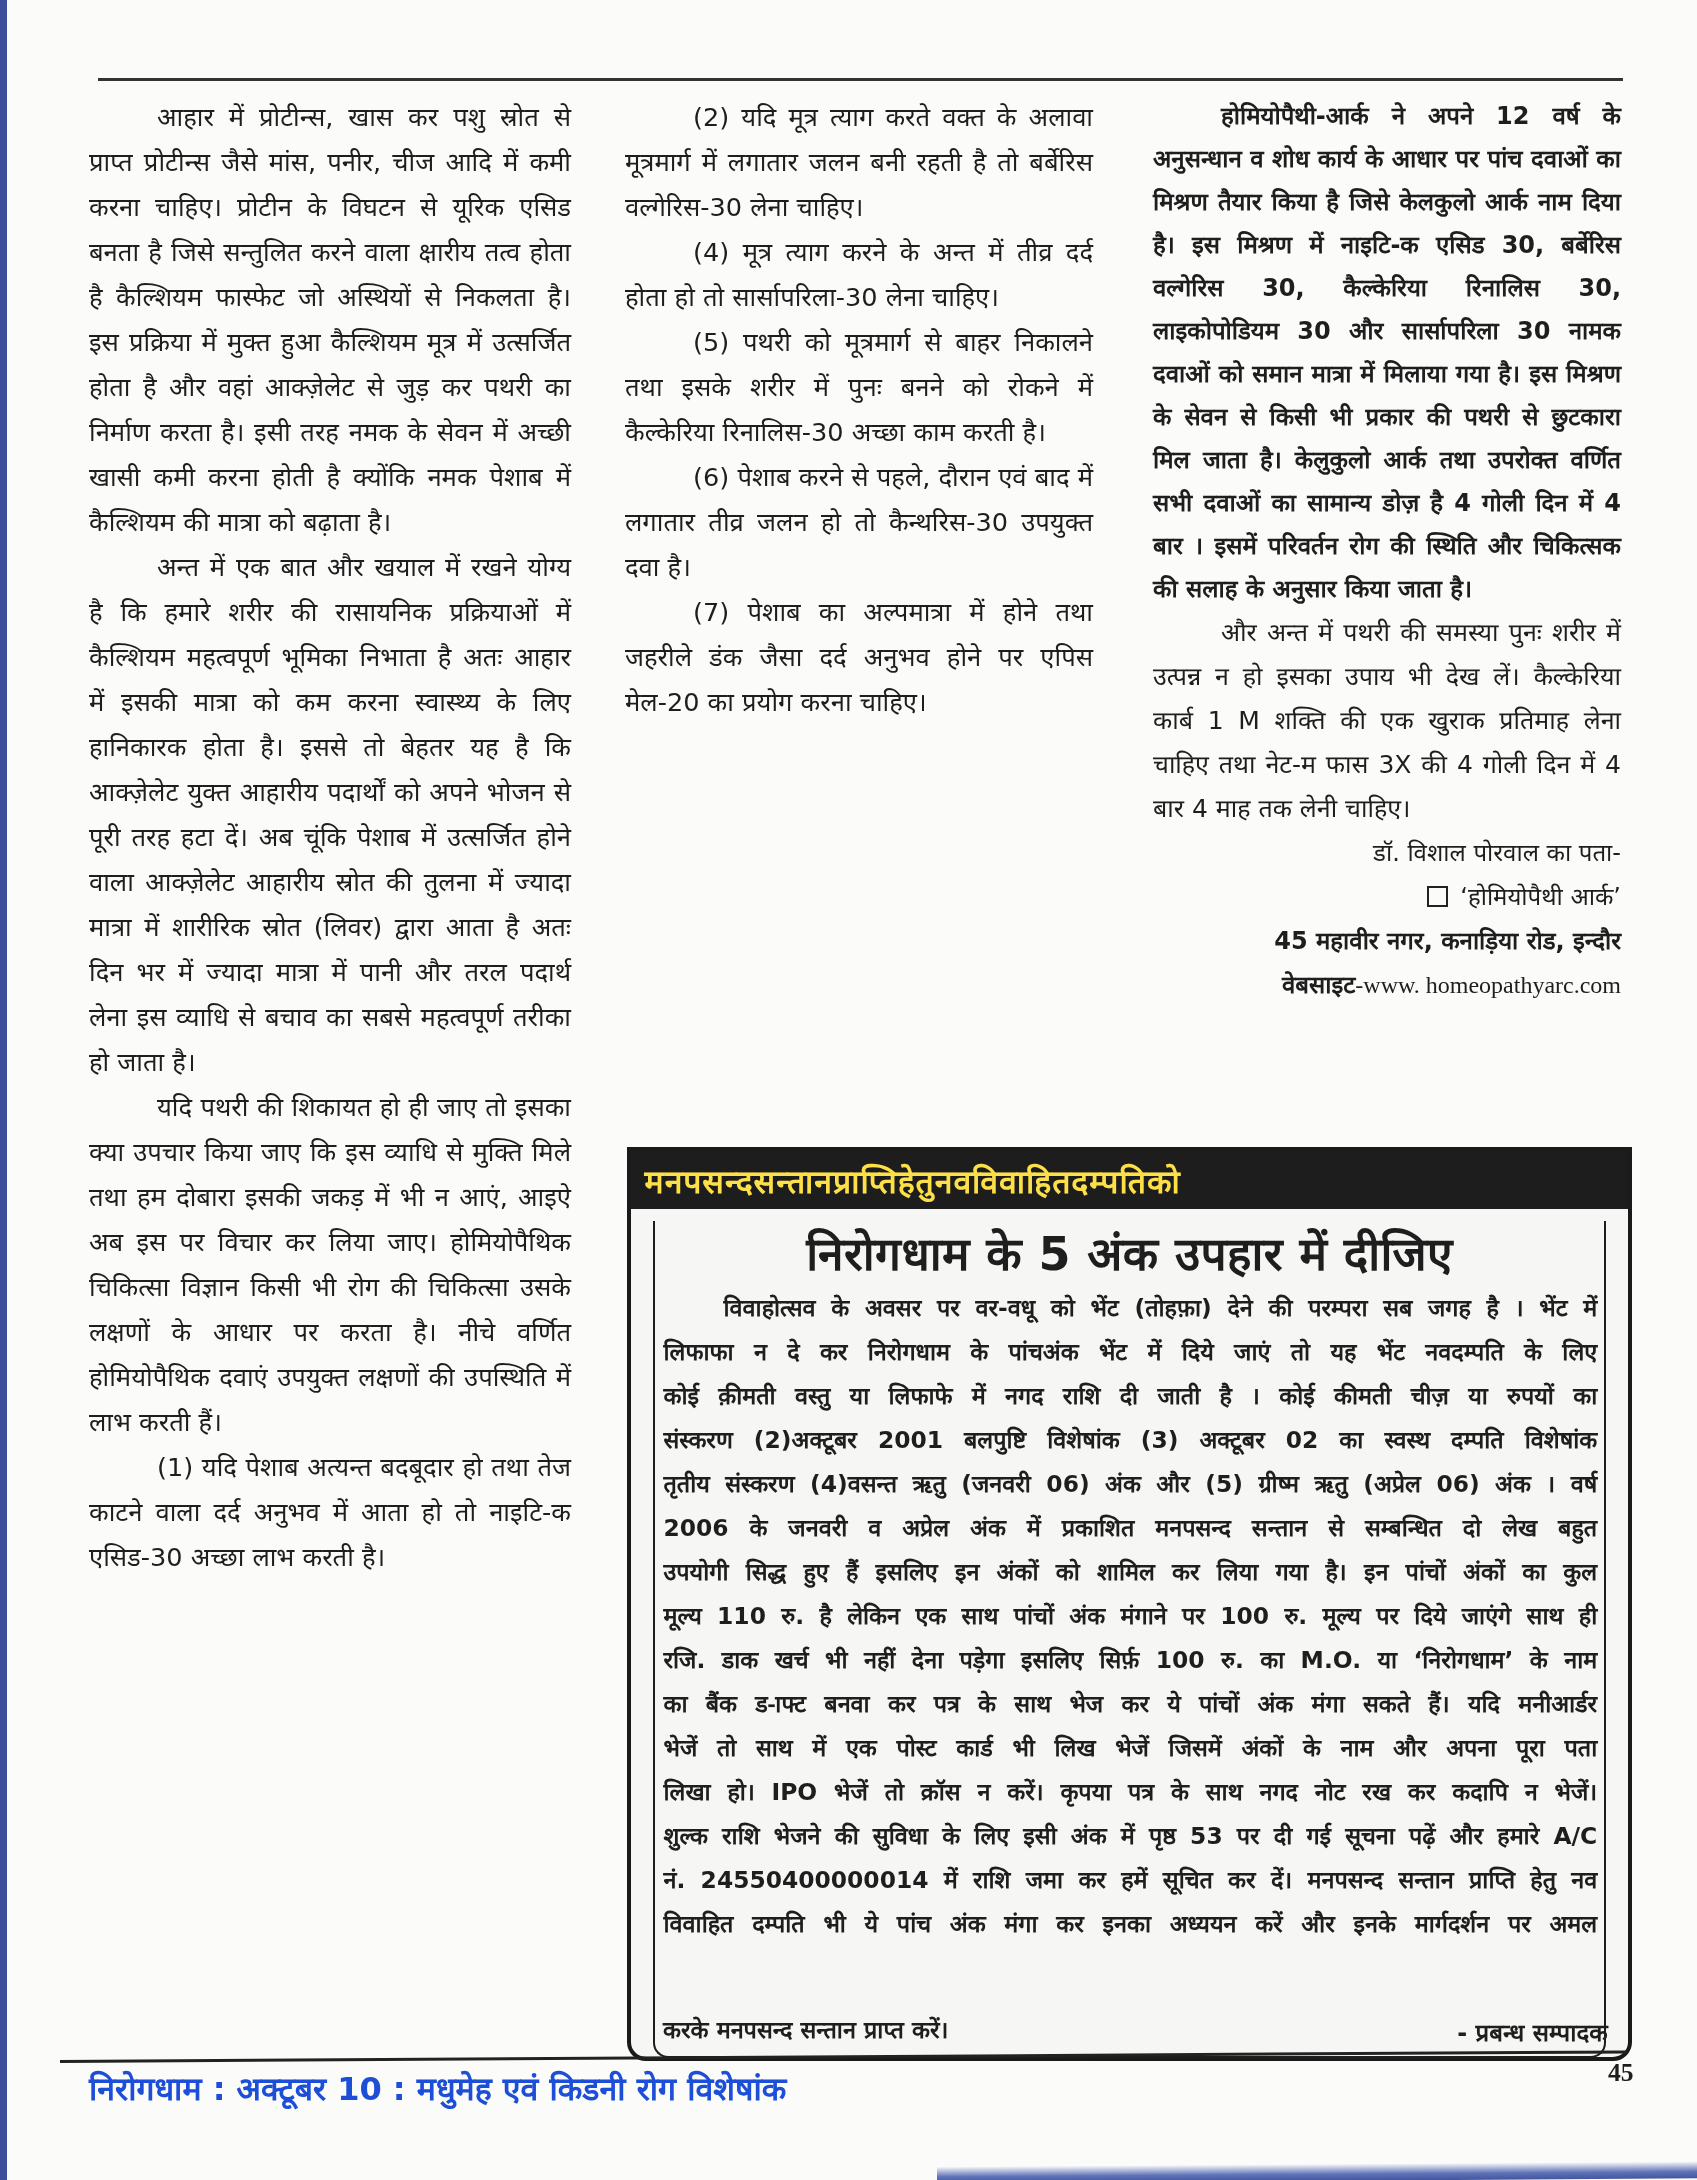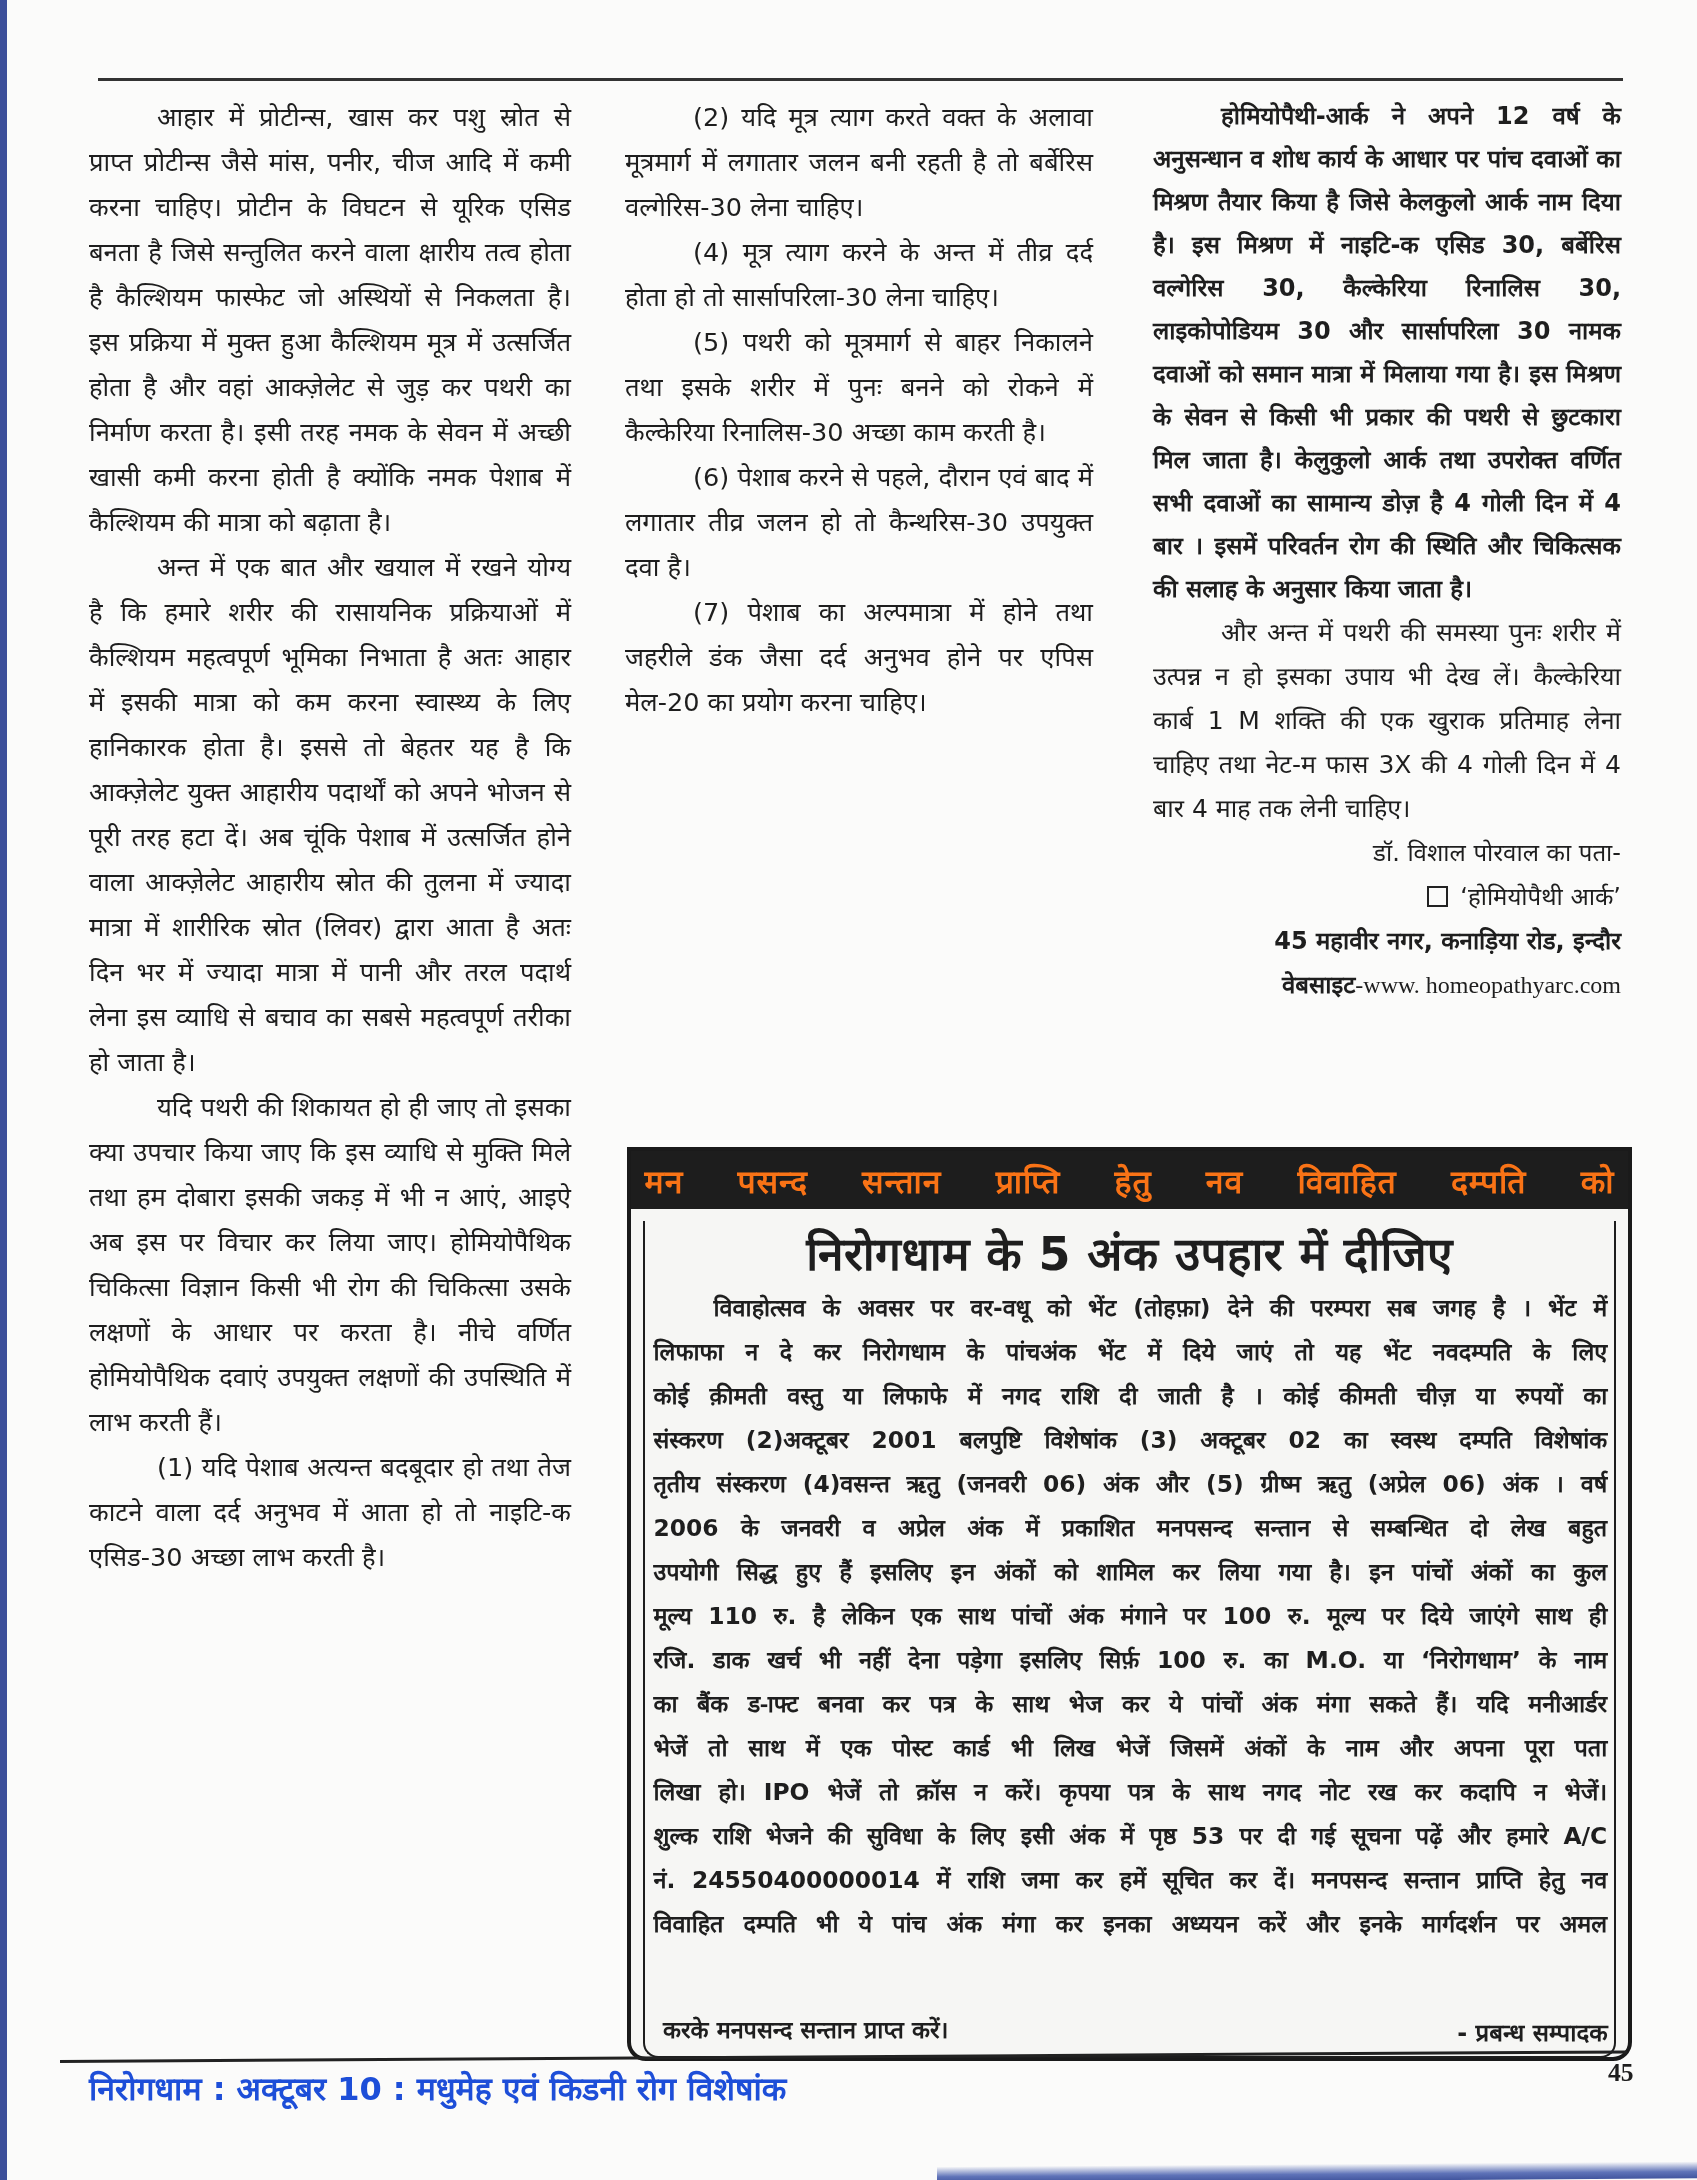--- a/index.html
+++ b/index.html
@@ -19,25 +19,25 @@
   .col3 { left: 1153px; width: 468px; font-weight: bold; line-height: 43px; font-size: 24px; }
   .col3 p.plain { font-weight: normal; font-size: 25px; line-height: 44px; }
   .sig { text-align: right; font-weight: normal; font-size: 24px; line-height: 44px; }
   .sig.b { font-weight: bold; }
   .sig .box { display: inline-block; width: 17px; height: 17px; border: 2.1px solid #222; margin-right: 12px; vertical-align: -1.7px; }
   .ad {
     position: absolute; left: 627px; top: 1147px; width: 997px; height: 906px;
     border: 4.3px solid #1a1a1a; border-radius: 0 0 19px 19px; background: #f6f6f4;
   }
   .ad-banner {
-    background: #1d1d1d; color: #f97316; height: 58px; font-size: 32px; font-weight: bold;
-    display: flex; align-items: center; justify-content: space-between; padding: 0 13.6px; letter-spacing: 0.9px;
+    background: #1d1d1d; color: #fde047; height: 58px; font-size: 32px; font-weight: bold;
+    display: flex; align-items: center; padding: 0 13.6px; letter-spacing: 0.9px;
   }
   .ad-banner span { display: inline-block; }
-  .ad-inner { border: 2.6px solid #1d1d1d; margin: 0 12px; border-top: none; height: 835px; border-radius: 0 0 15.3px 15.3px; }
+  .ad-inner { border: 2.6px solid #1d1d1d; margin: 0 22px; border-top: none; height: 835px; border-radius: 0 0 15.3px 15.3px; }
   .ad-title { text-align: center; font-size: 46px; font-weight: bold; margin: 12px 0 3.4px; letter-spacing: 0.4px; }
   .ad-body { padding: 0 6.8px 0 8.5px; font-size: 23.4px; font-weight: bold; line-height: 44px; text-align: justify; text-align-last: justify; }
   .ad-body .line { display: block; }
   .ad-body .first { text-indent: 60px; }
   .ad-footer-sign { position: absolute; right: 20.4px; bottom: 9px; font-size: 24px; font-weight: bold; }
   .ad-lastline { position: absolute; left: 32px; bottom: 12px; font-size: 23.4px; font-weight: bold; }
   .bottom-rule { position: absolute; left: 60px; top: 2060px; width: 1567px; height: 2.6px; background: #222; transform: rotate(-0.35deg); transform-origin: left; }
   .footer-title { position: absolute; left: 89px; top: 2066px; font-size: 32px; font-weight: bold; color: #1d4ed8; }
   .page-num { position: absolute; left: 1608px; top: 2058px; font-size: 25.6px; font-weight: bold; font-family: "Liberation Serif", serif; }
 </style>

